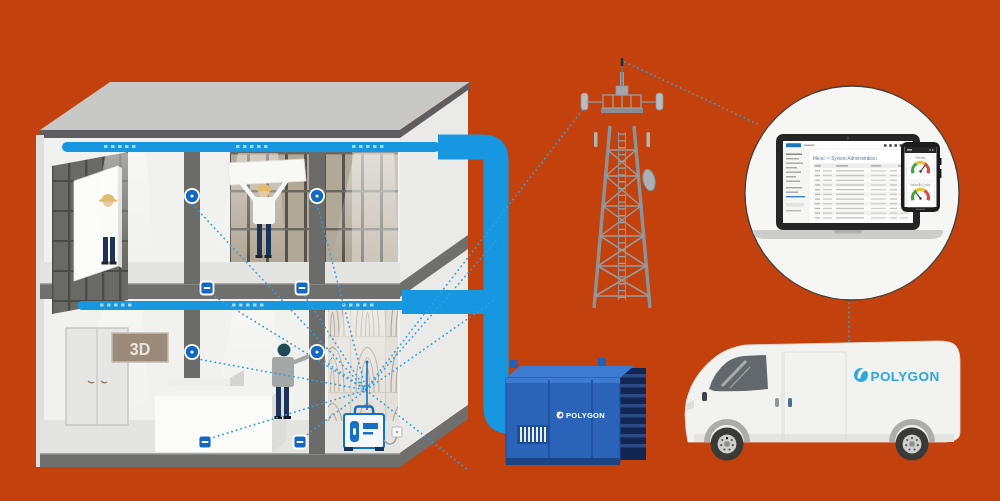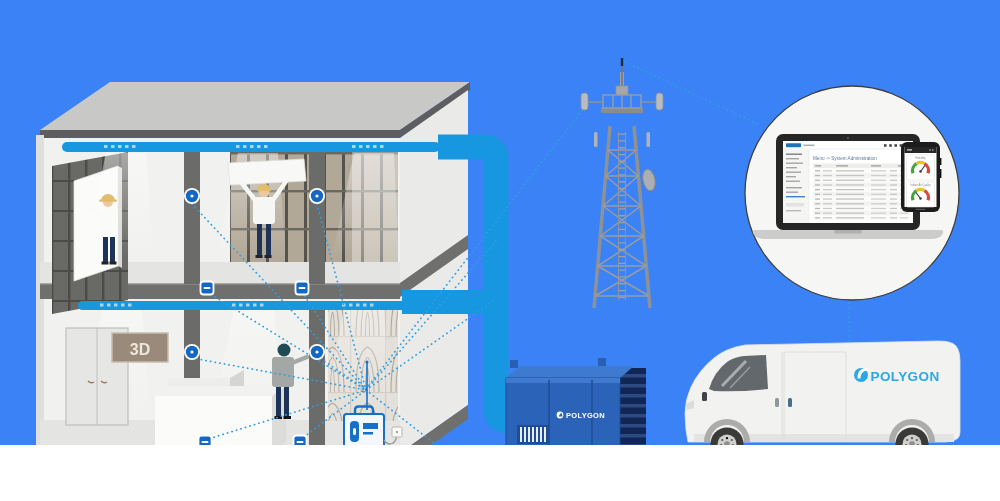--- a/index.html
+++ b/index.html
@@ -1,16 +1,16 @@
 <!DOCTYPE html>
 <html><head>
 <meta charset="utf-8">
 <style>
   html,body{margin:0;padding:0;background:#ffffff;}
-  .stage{position:relative;width:1000px;height:445px;background:#3b82f6;overflow:hidden;}
+  .stage{position:relative;width:1000px;height:501px;background:#c2410c;overflow:hidden;}
   svg{display:block;}
   text{font-family:"Liberation Sans","DejaVu Sans",sans-serif;}
 </style>
 </head>
 <body>
 
 <div class="stage">
 <svg viewBox="0 0 1000 501" width="1000" height="501">
   <defs>
     <linearGradient id="airg" x1="0" y1="0" x2="0" y2="1">

